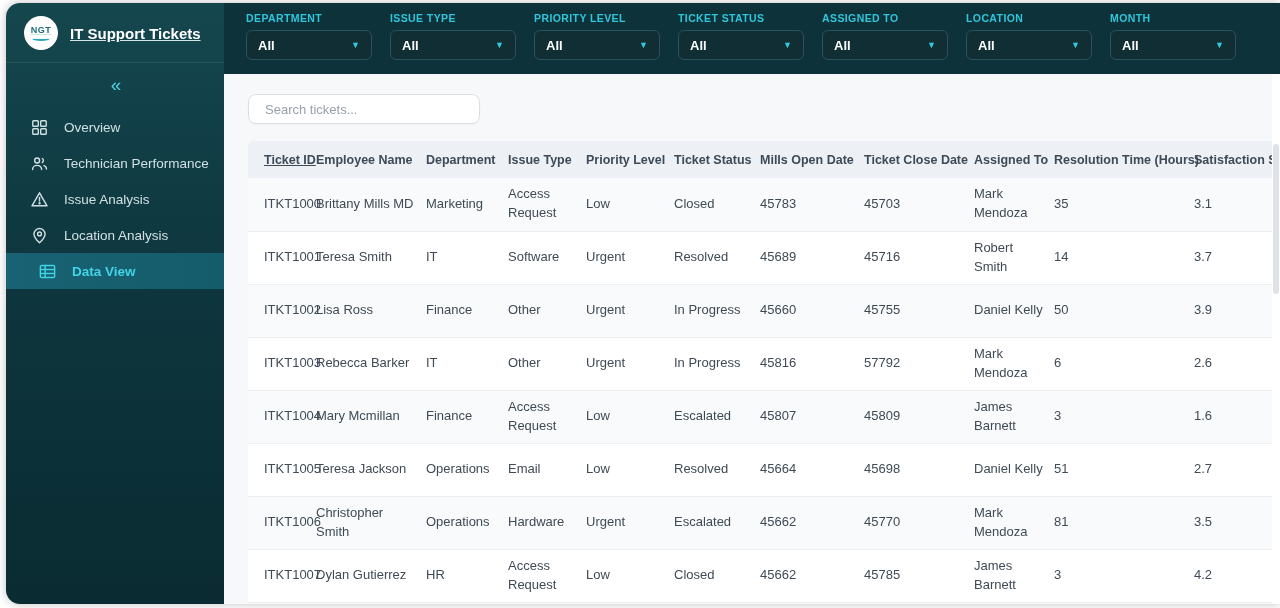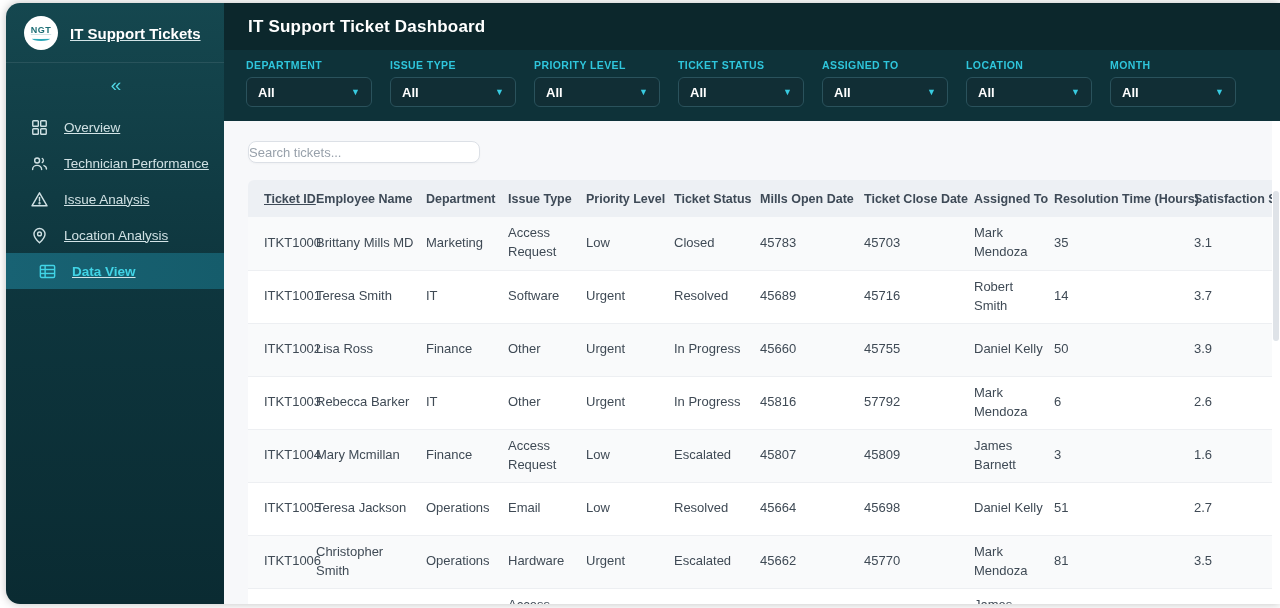--- a/index.html
+++ b/index.html
@@ -15,21 +15,21 @@
              color:#d3e4e7; }
   .brand-row { display:flex; align-items:center; gap:12px; padding:13px 16px 12px 18px;
                border-bottom:1px solid rgba(255,255,255,.09);text-decoration:underline; }
   .logo-circle { width:34px; height:34px; border-radius:50%; background:#fff; flex-shrink:0;
                  display:flex; align-items:center; justify-content:center; flex-direction:column; }
   .logo-text { font-size:9px; font-weight:700; color:#1b6d74; letter-spacing:.5px; line-height:1; }
   .logo-swoosh { width:18px; height:5px; border-bottom:2px solid #2aa7b8; border-radius:50%; margin-top:1px; }
   .brand-name { font-size:15px; font-weight:700; color:#fff; }
   .collapse-row { text-align:center; padding:12px 0 8px; }
   .collapse-btn { color:#4fd4e2; font-size:19px; letter-spacing:-2px; cursor:pointer; line-height:1; }
-  .nav { margin-top:6px;text-decoration:underline; }
+  .nav { margin-top:6px; }
   .nav-item { display:flex; align-items:center; gap:15px; height:36px; padding-left:24px;
               font-size:13.5px; color:#cfe0e3; cursor:pointer; }
   .nav-item svg { width:19px; height:19px; flex-shrink:0; }
   .nav-item.active { background:linear-gradient(90deg,#186273 0%, #155c6b 100%);
                      color:#41d4e6; font-weight:700;padding-left:32px; }
   .sidebar-bottom { margin-top:auto; border-top:1px solid rgba(255,255,255,.09);
                     padding:14px 0 18px; }
   .sidebar-bottom .nav-item { height:34px; }
 
   
@@ -42,22 +42,22 @@
                 flex-shrink:0; }
   .filter { width:126px; flex-shrink:0; }
   .filter-label { font-size:10.5px; font-weight:700; color:#2fc6dc; letter-spacing:.4px;
                   margin-bottom:6px; white-space:nowrap; }
   .select { height:30px; background:#112e35; border:1px solid #2a525c; border-radius:6px;
             color:#fff; font-size:13px; font-weight:600; display:flex; align-items:center;
             justify-content:space-between; padding:13px 11px; cursor:pointer; }
   .select .caret { color:#38cbe0; font-size:9px; }
 
   .content { flex:1; background:#f7f8fa; padding:20px 0 0 24px; position:relative; overflow:hidden; }
-  .search-input { width:232px; height:22px; border:1px solid #dce0e6; border-radius:8px;
-                  background:#fff; padding:0 0; font-size:13px; color:#333; outline:none;
+  .search-input { width:232px; height:30px; border:1px solid #dce0e6; border-radius:8px;
+                  background:#fff; padding:0 16px; font-size:13px; color:#333; outline:none;
                   font-family:"Liberation Sans", sans-serif; box-shadow:0 1px 2px rgba(0,0,0,.03); }
   .search-input::placeholder { color:#98a1ab; }
 
   .table-wrap { margin-top:17px; overflow:hidden; }
   table { border-collapse:collapse; table-layout:fixed; width:1128px; }
   col.c0{width:68px} col.c1{width:110px} col.c2{width:82px} col.c3{width:78px}
   col.c4{width:88px} col.c5{width:86px} col.c6{width:104px} col.c7{width:110px}
   col.c8{width:80px} col.c9{width:140px} col.c10{width:182px}
   thead th { background:#edf0f4; height:37px; font-size:12.5px; font-weight:600; color:#3e4a57;
              text-align:left; padding:0 8px 0 0; white-space:nowrap; }
@@ -138,23 +138,20 @@
               <line x1="3" y1="14.5" x2="21" y2="14.5"></line>
               <line x1="9" y1="4.5" x2="9" y2="19.5"></line>
             </svg>
           </span>
           <span>Data View</span>
         </div>
       </nav>
   </aside>
 
   <div class="main">
-    <div class="main-header">
-      <span class="main-title">IT Support Ticket Dashboard</span>
-    </div>
 
     <div class="filter-bar" id="filter-bar">
         <div class="filter">
           <div class="filter-label">DEPARTMENT</div>
           <div class="select">
             <span>All</span>
             <span class="caret">▼</span>
           </div>
         </div>
         <div class="filter">

